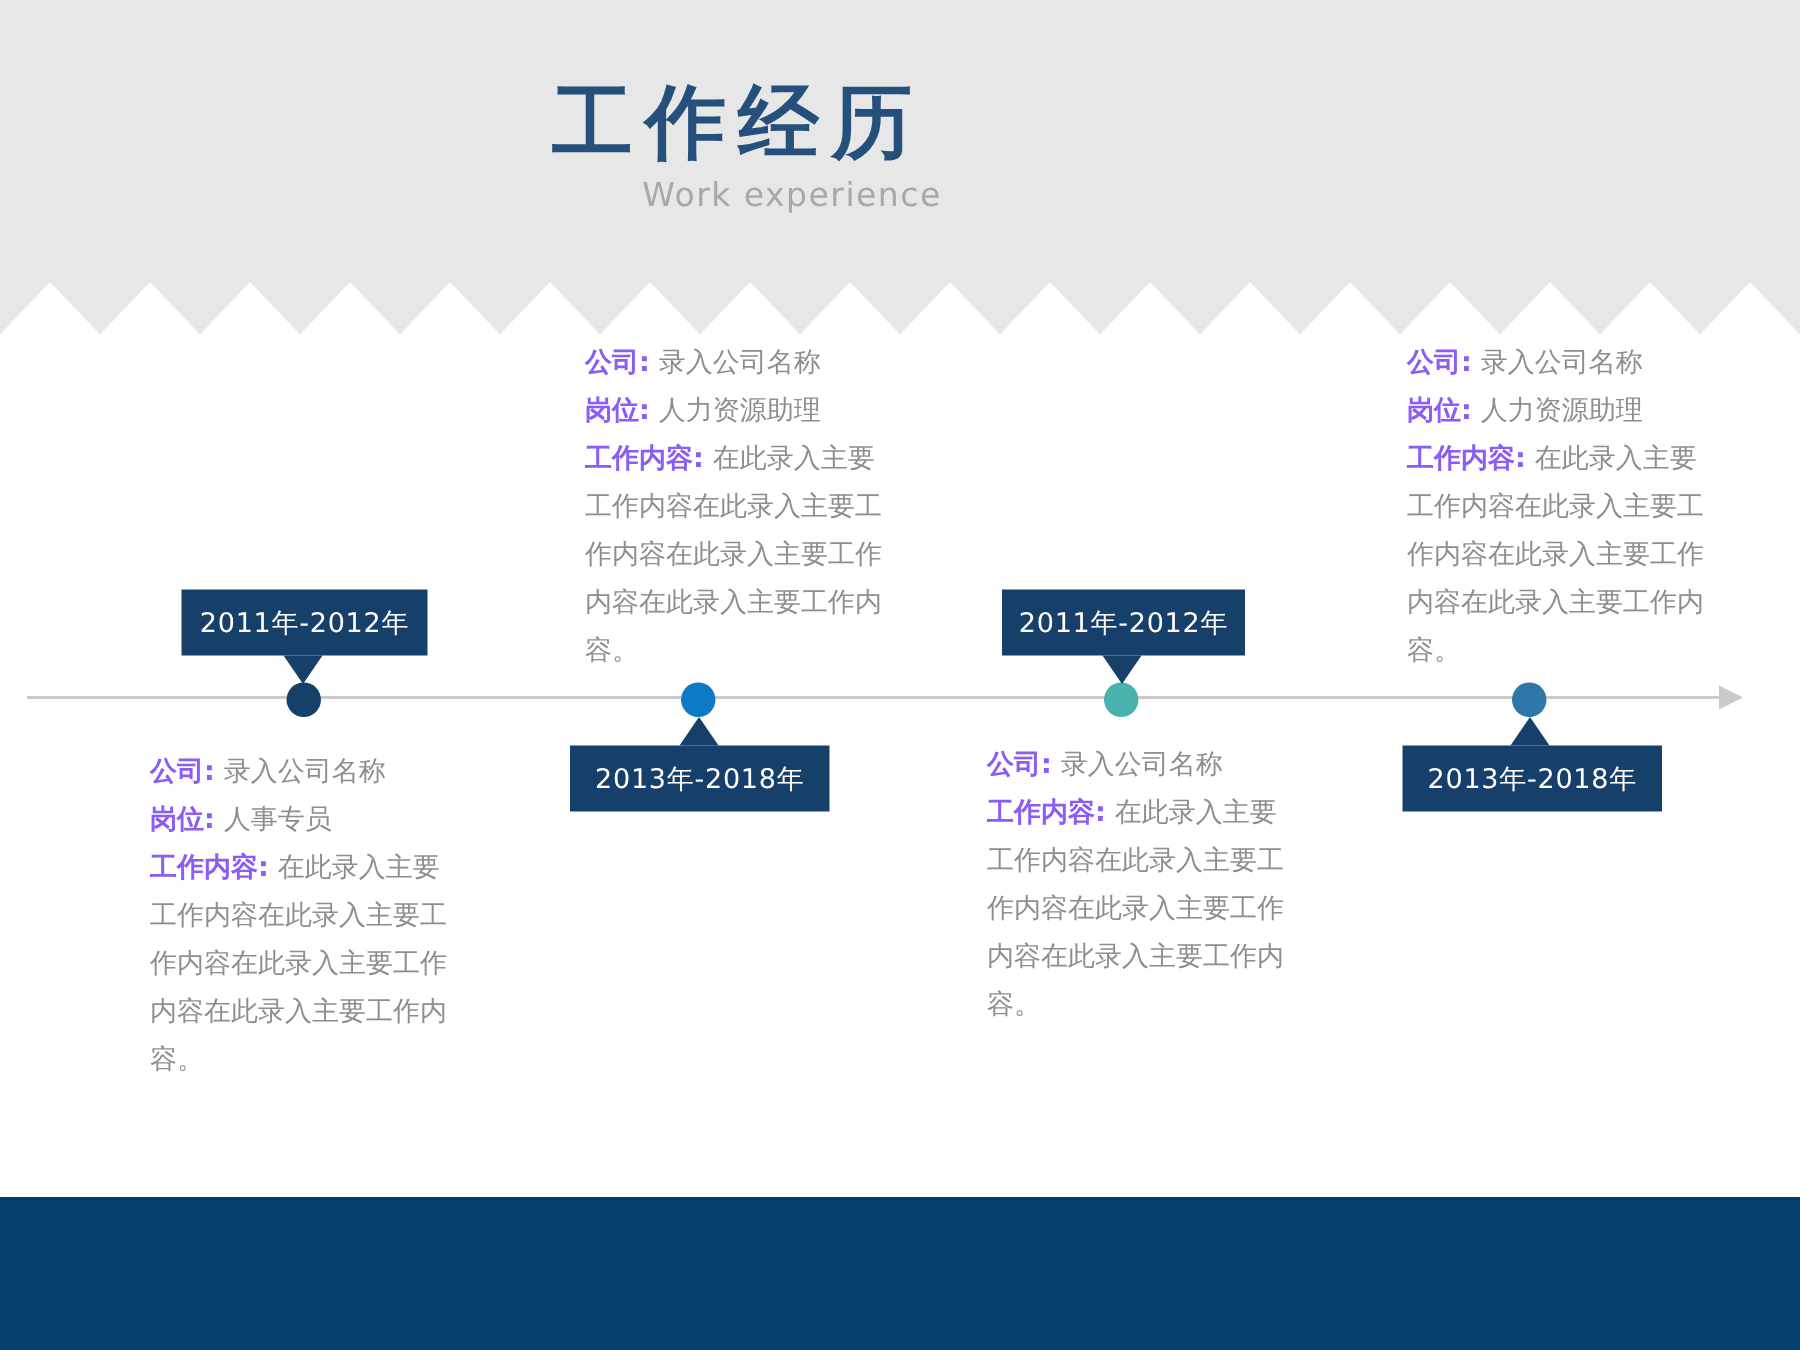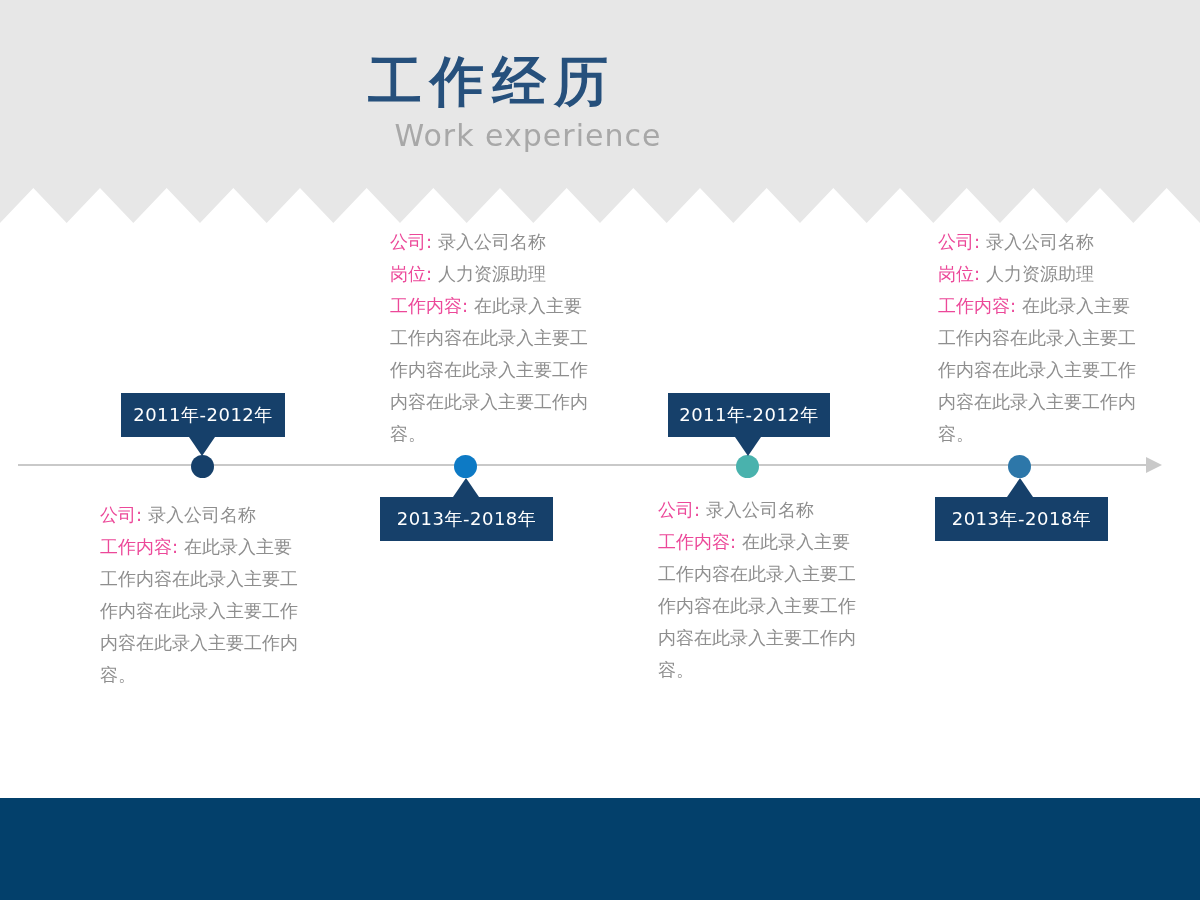--- a/index.html
+++ b/index.html
@@ -10,21 +10,21 @@
   
   .header-band{position:absolute;left:0;top:0;width:1200px;height:188px;background:#e7e7e7;}
   .zigzag{position:absolute;left:0;top:188px;width:1200px;height:35px;display:block;}
   .slide-title{
     position:absolute;left:0;top:46px;width:984px;margin:0;text-align:center;
     font-family:"DejaVu Serif","Liberation Serif",serif;
     font-size:54px;font-weight:600;color:#26507c;letter-spacing:8px;
   }
   .slide-subtitle{
     position:absolute;left:0;top:118px;width:1056px;text-align:center;
-    font-size:30px;color:#a8a8a8;letter-spacing:1px;
+    font-size:22px;color:#a8a8a8;letter-spacing:1px;
   }
   
   .tl-line{position:absolute;left:18px;top:464px;width:1130px;height:2px;background:#c9c9c9;}
   .tl-arrow{
     position:absolute;left:1146px;top:457px;width:0;height:0;
     border-top:8px solid transparent;border-bottom:8px solid transparent;
     border-left:16px solid #c9c9c9;
   }
   .dot{position:absolute;width:23px;height:23px;border-radius:50%;top:455px;}
   .dot-1{left:191px;background:#16406a;}
@@ -44,21 +44,21 @@
   .tail{position:absolute;width:0;height:0;}
   .tail-down{border-left:13px solid transparent;border-right:13px solid transparent;border-top:19px solid #16406a;}
   .tail-up{border-left:13px solid transparent;border-right:13px solid transparent;border-bottom:19px solid #16406a;}
   .tail-1{left:189px;top:437px;}
   .tail-2{left:453px;top:478px;}
   .tail-3{left:735px;top:437px;}
   .tail-4{left:1007px;top:478px;}
   
   .block{position:absolute;width:198px;font-size:18px;line-height:32px;color:#8e8e8e;}
   .block p{margin:0;}
-  .lbl{font-weight:normal;color:#ec4899;margin-right:6px;}
+  .lbl{font-weight:bold;color:#8b5cf6;margin-right:6px;}
   .block-1{left:100px;top:499px;}
   .block-2{left:390px;top:226px;}
   .block-3{left:658px;top:494px;}
   .block-4{left:938px;top:226px;}
   
   .footer-band{position:absolute;left:0;top:798px;width:1200px;height:102px;background:#03406b;}
 </style>
 </head>
 <body>
 
@@ -86,20 +86,21 @@
   <span class="tail tail-up tail-2"></span>
 
   <div class="badge badge-3">2011年-2012年</div>
   <span class="tail tail-down tail-3"></span>
 
   <div class="badge badge-4">2013年-2018年</div>
   <span class="tail tail-up tail-4"></span>
 
   <div class="block block-1">
     <p><span class="lbl">公司:</span><span>录入公司名称</span></p>
+    <p><span class="lbl">岗位:</span><span>人事专员</span></p>
     <p><span class="lbl">工作内容:</span><span>在此录入主要工作内容在此录入主要工作内容在此录入主要工作内容在此录入主要工作内容。</span></p>
   </div>
 
   <div class="block block-2">
     <p><span class="lbl">公司:</span><span>录入公司名称</span></p>
     <p><span class="lbl">岗位:</span><span>人力资源助理</span></p>
     <p><span class="lbl">工作内容:</span><span>在此录入主要工作内容在此录入主要工作内容在此录入主要工作内容在此录入主要工作内容。</span></p>
   </div>
 
   <div class="block block-3">

